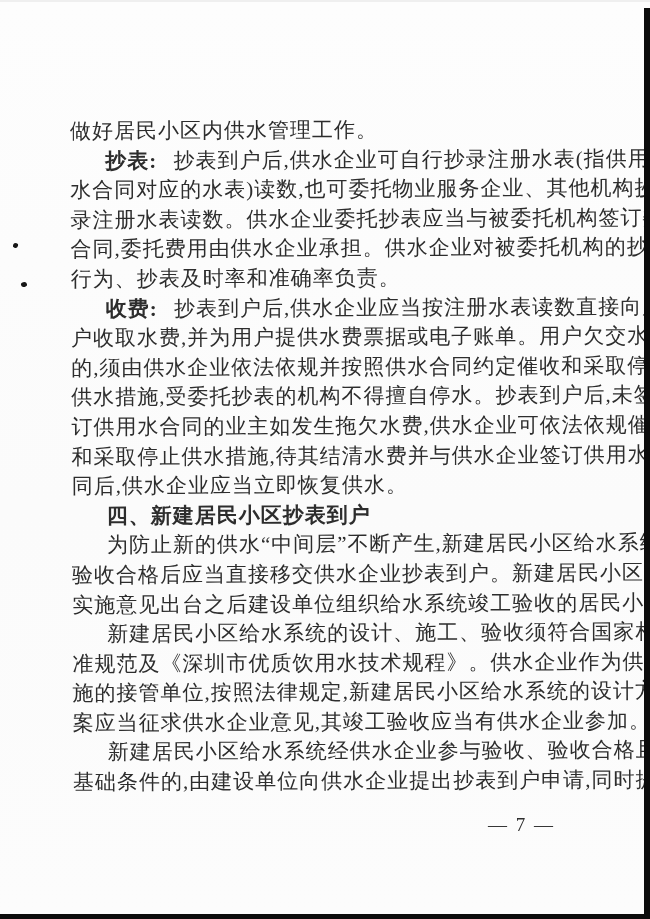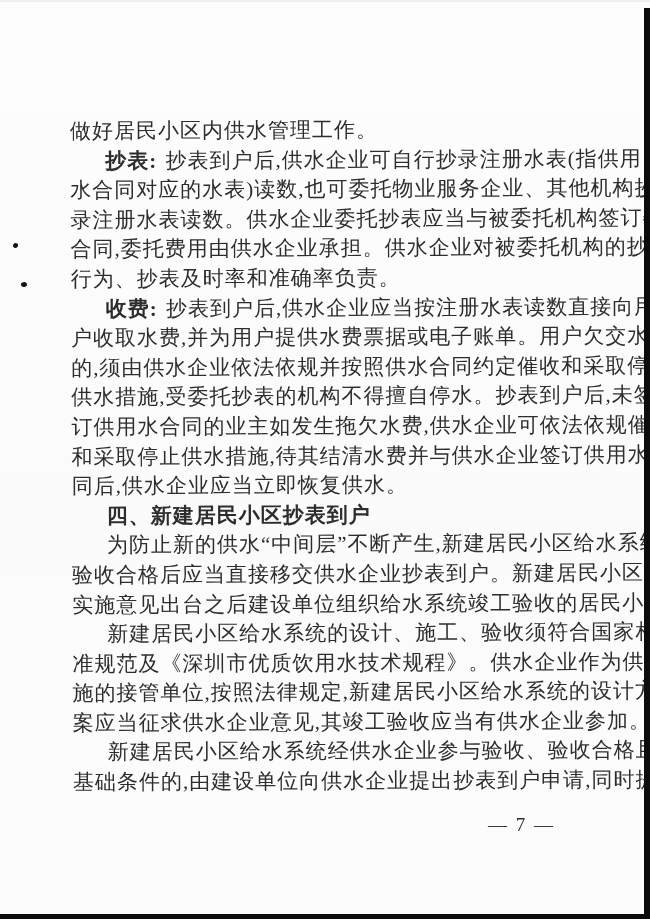--- a/index.html
+++ b/index.html
@@ -13,21 +13,21 @@
     background:linear-gradient(180deg,#fdfdfd 0%,#fbfbfb 55%,#fcfcfc 100%);
     border-top:2px solid rgba(0,0,0,0.05);
   }
   .textblock{
     position:absolute;left:70px;top:115px;width:530px;
     color:#2d2d2d;font-size:21px;letter-spacing:1px;
     transform:rotate(-0.25deg);transform-origin:top left;
   }
   .line{height:29.6px;line-height:29.6px;white-space:nowrap;}
   .indent{padding-left:35px;}
-  .lead{font-weight:bold;margin-right:2px;}
+  .lead{font-weight:bold;margin-right:10px;}
   .heading{font-weight:bold;}
   .page-number{
     position:absolute;top:812px;left:488px;
     font-size:19px;letter-spacing:2px;color:#2d2d2d;white-space:nowrap;
   }
   .edge-right{position:absolute;top:6px;right:0;width:6px;height:913px;background:#0c0c0c;}
   .edge-bottom{position:absolute;left:0;bottom:0;width:650px;height:7px;background:#0c0c0c;}
   .speck{position:absolute;background:#161616;}
   .speck.s1{left:13px;top:241px;width:5px;height:5px;border-radius:50% 40% 55% 45%;transform:rotate(20deg);}
   .speck.s2{left:21px;top:280px;width:6px;height:5px;border-radius:45% 55% 40% 50%;transform:rotate(-15deg);}

